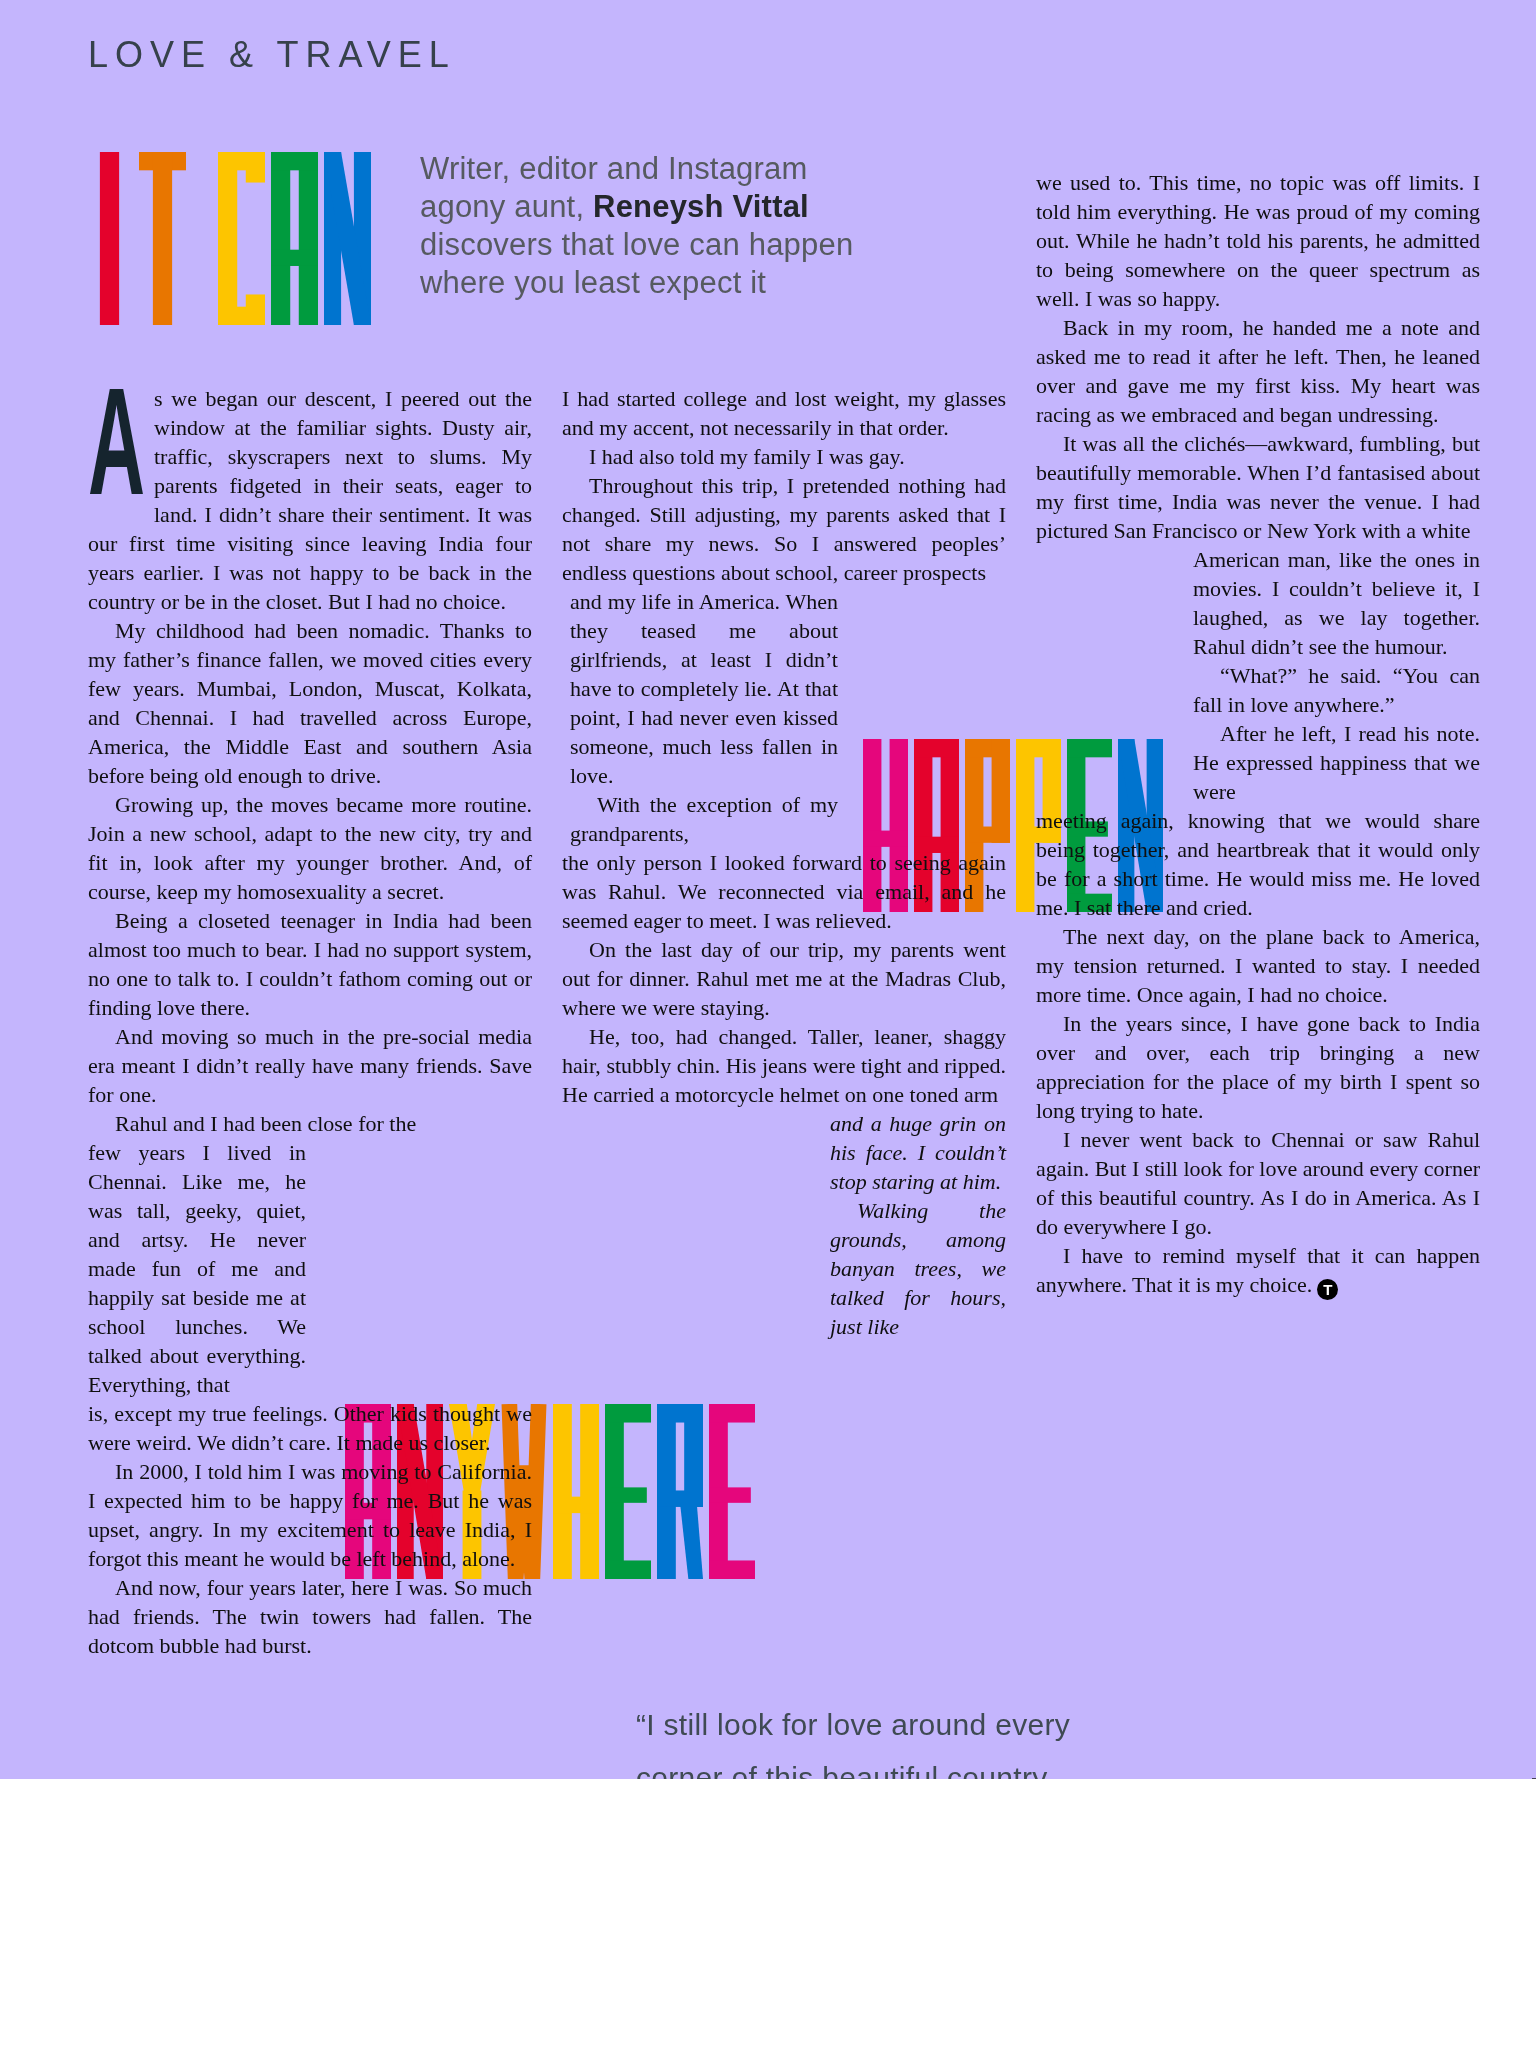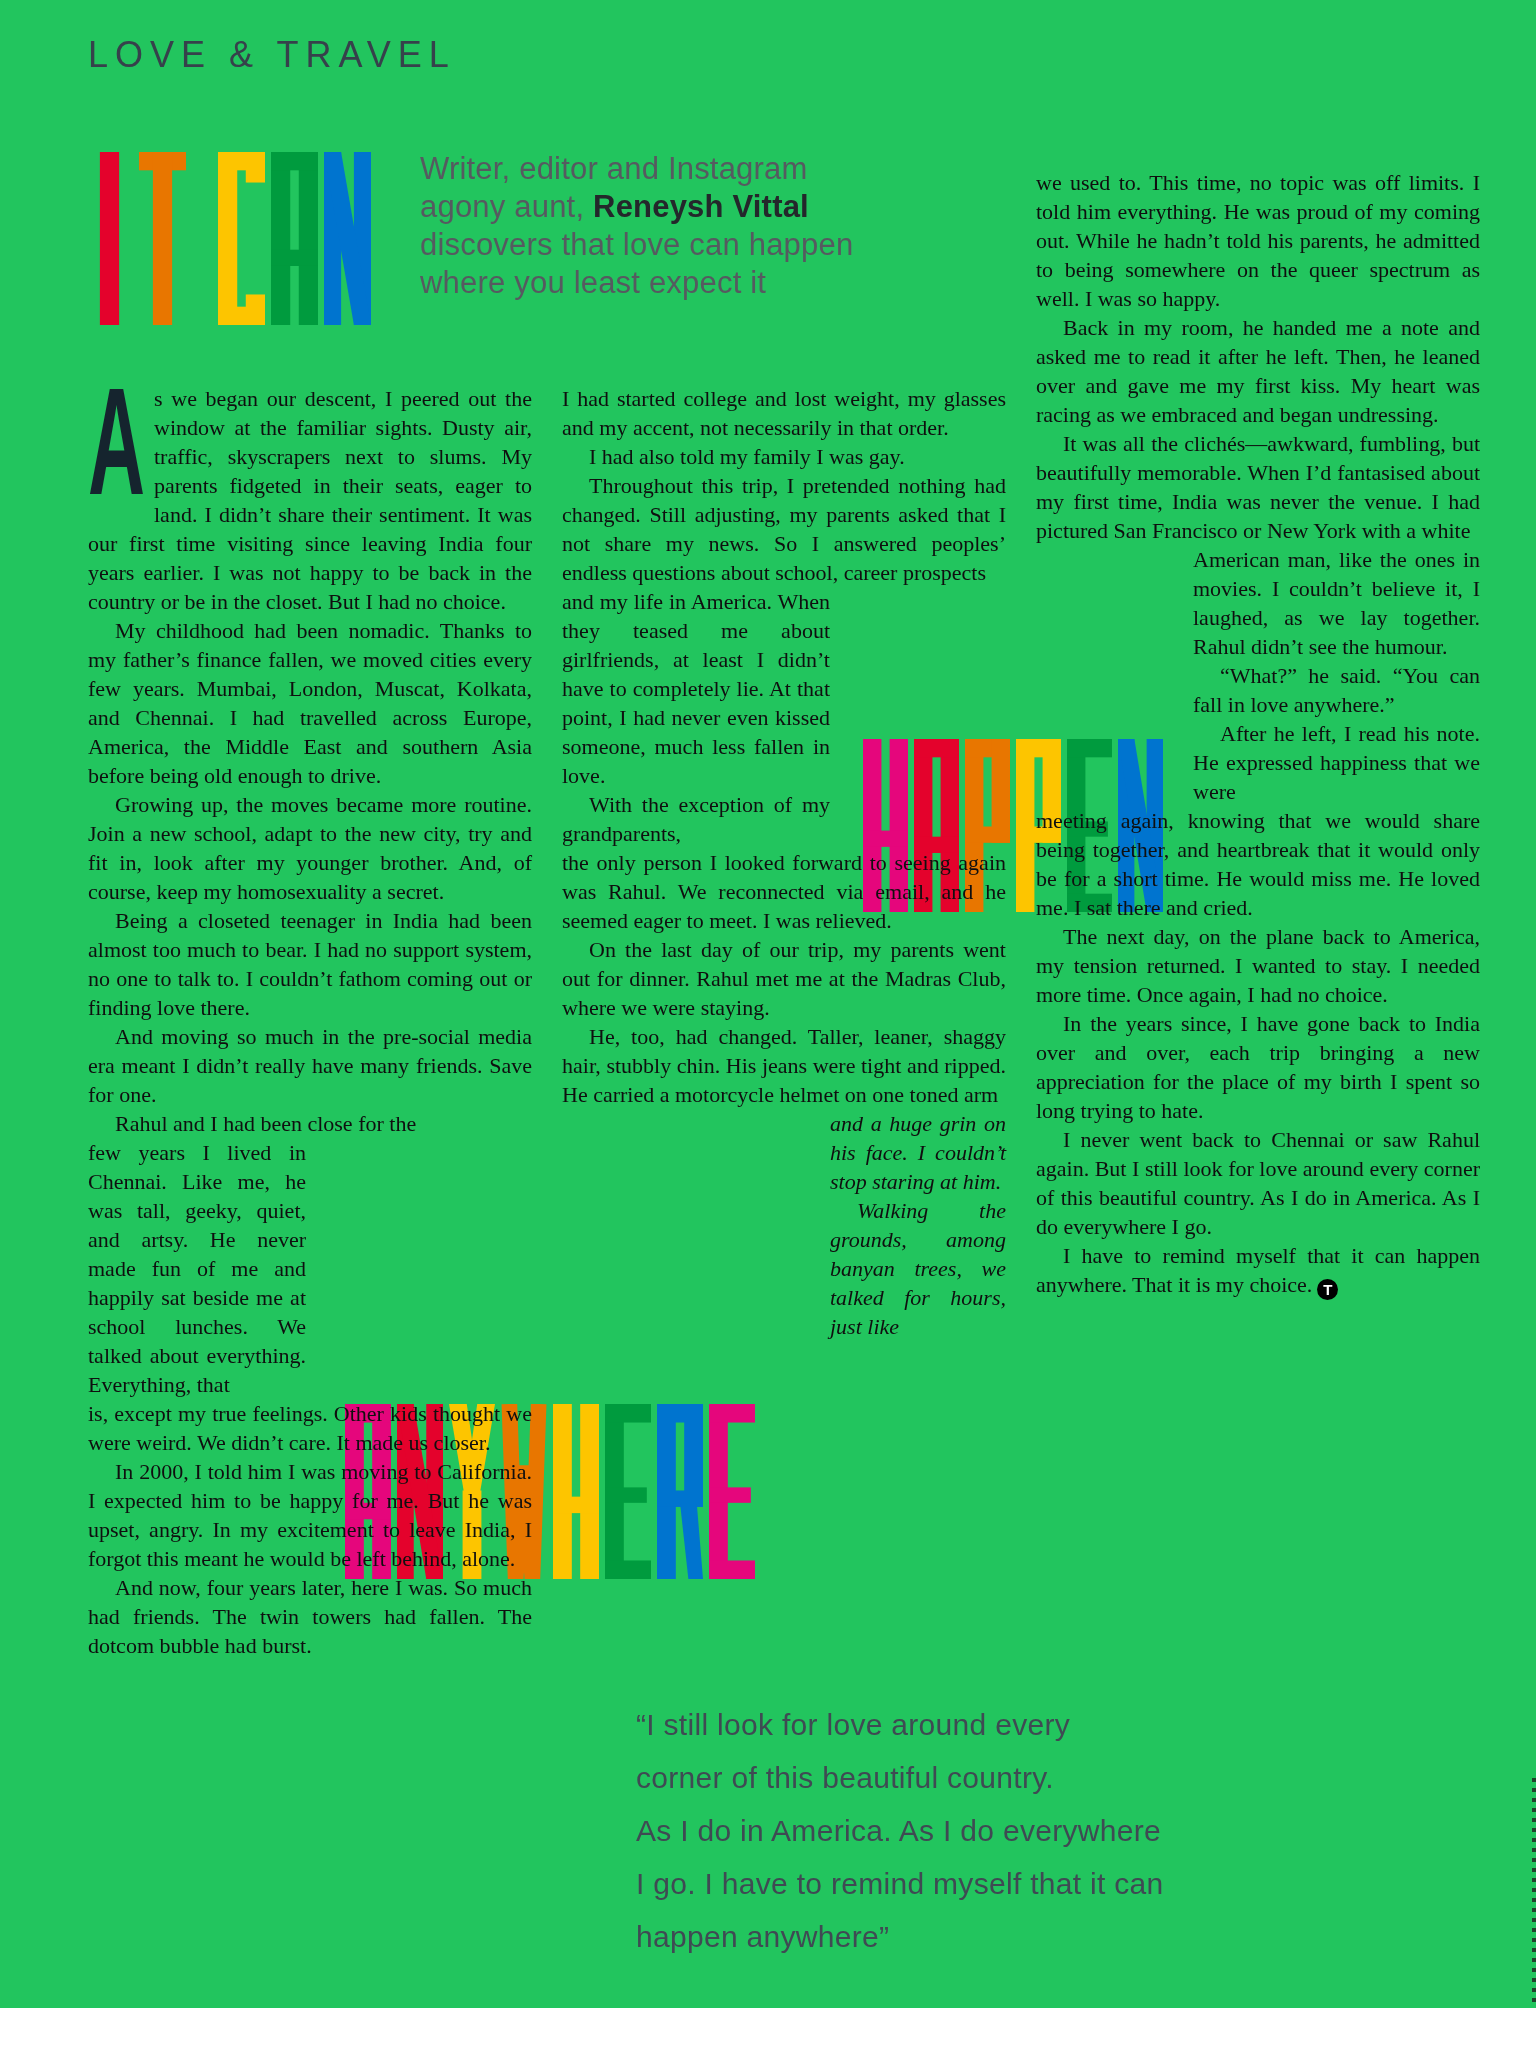--- a/index.html
+++ b/index.html
@@ -1,17 +1,17 @@
 <!DOCTYPE html>
 <html><head>
 <meta charset="utf-8">
 <title>Love &amp; Travel</title>
 <style>
   html,body{margin:0;padding:0;background:#ffffff;}
-  #page{position:relative;width:1536px;height:2008px;background:#22c55e;overflow:hidden;}
+  #page{position:relative;width:1536px;height:1779px;background:#c4b5fd;overflow:hidden;}
 
   .kicker{position:absolute;left:88px;top:34px;
     font-family:"Liberation Sans",sans-serif;font-size:36px;font-weight:300;
     letter-spacing:7px;color:#36414b;}
 
   .intro{position:absolute;left:420px;top:150px;
     font-family:"Liberation Sans",sans-serif;font-size:31px;line-height:38px;
     font-weight:300;color:#565a60;letter-spacing:.2px;}
   .intro b{color:#24272b;font-weight:bold;}
 
@@ -19,21 +19,21 @@
   .col{position:absolute;width:444px;
     font-family:"Liberation Serif",serif;font-size:22px;line-height:29px;
     text-align:justify;color:#0f0f0f;}
   #col1{left:88px;top:384px;}
   #col2{left:562px;top:384px;}
   #col3{left:1036px;top:168px;}
   .col p{margin:0;}
   .col p.ind{text-indent:27px;}
   .nseg{}
   #col1 .narrow{width:218px;}
-  #col2 .narrow-r{width:268px;}
+  #col2 .narrow-r{width:268px;margin-left:8px;}
   #col2 .narrow-l{width:176px;margin-left:268px;font-style:italic;}
   #col3 .narrow{width:287px;margin-left:157px;}
 
   
   .dropcap{float:left;width:56px;height:112px;margin:5px 10px 0 0;position:relative;}
   .dropcap span{position:absolute;left:0;top:-24px;
     font-family:"Liberation Sans",sans-serif;font-weight:bold;
     font-size:152px;line-height:152px;color:#15242e;
     transform:scaleX(.52);transform-origin:0 0;}
 

